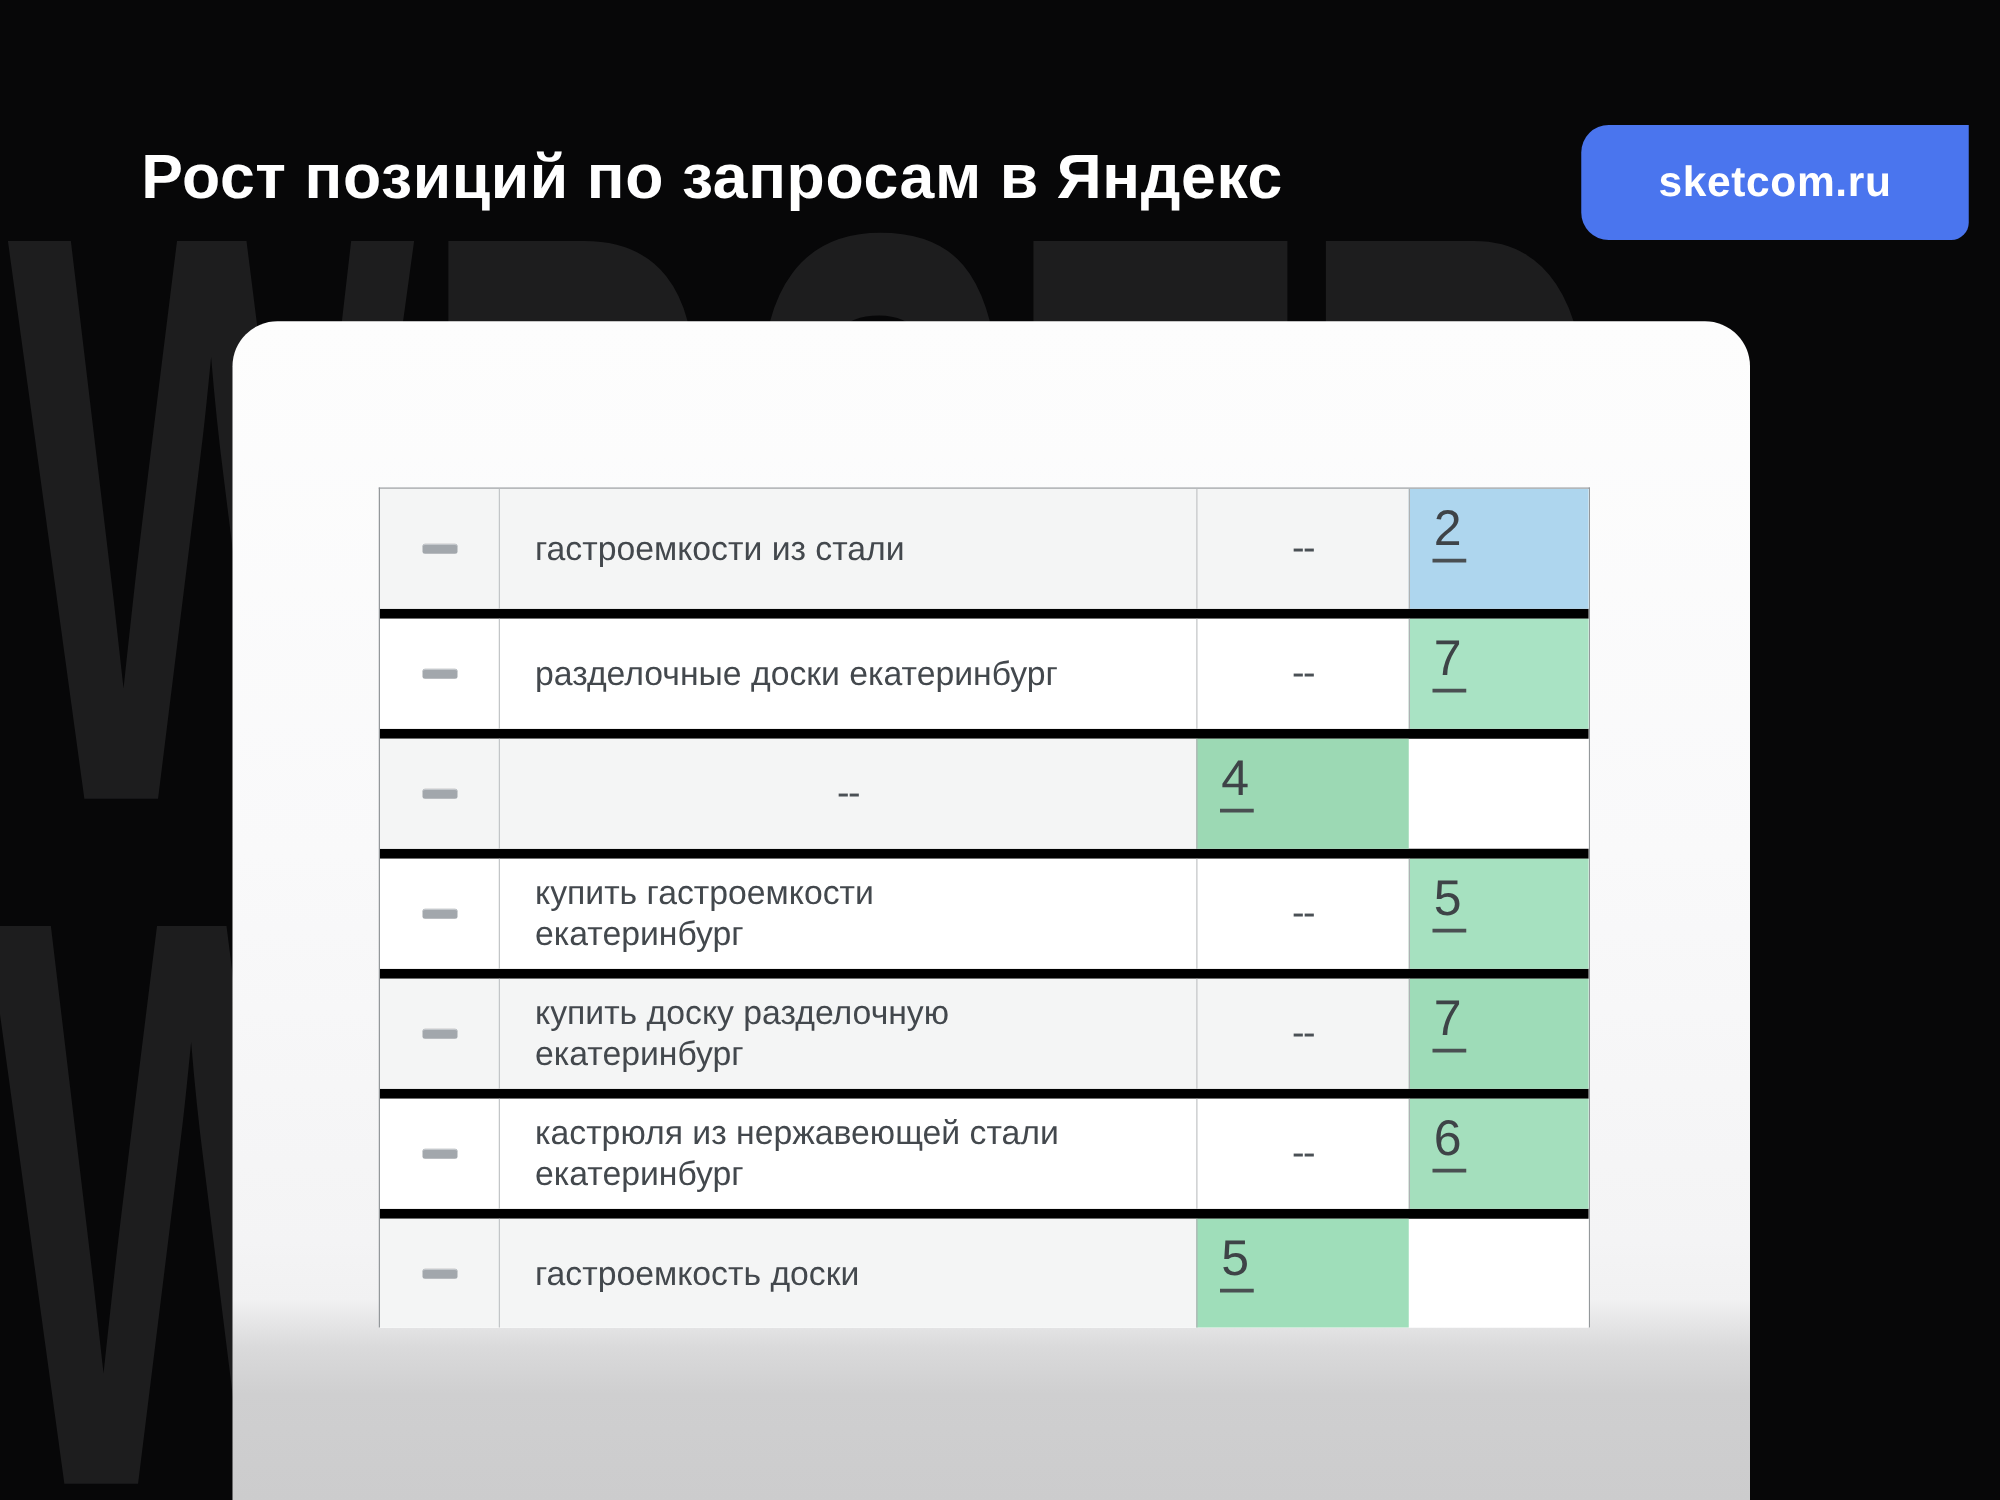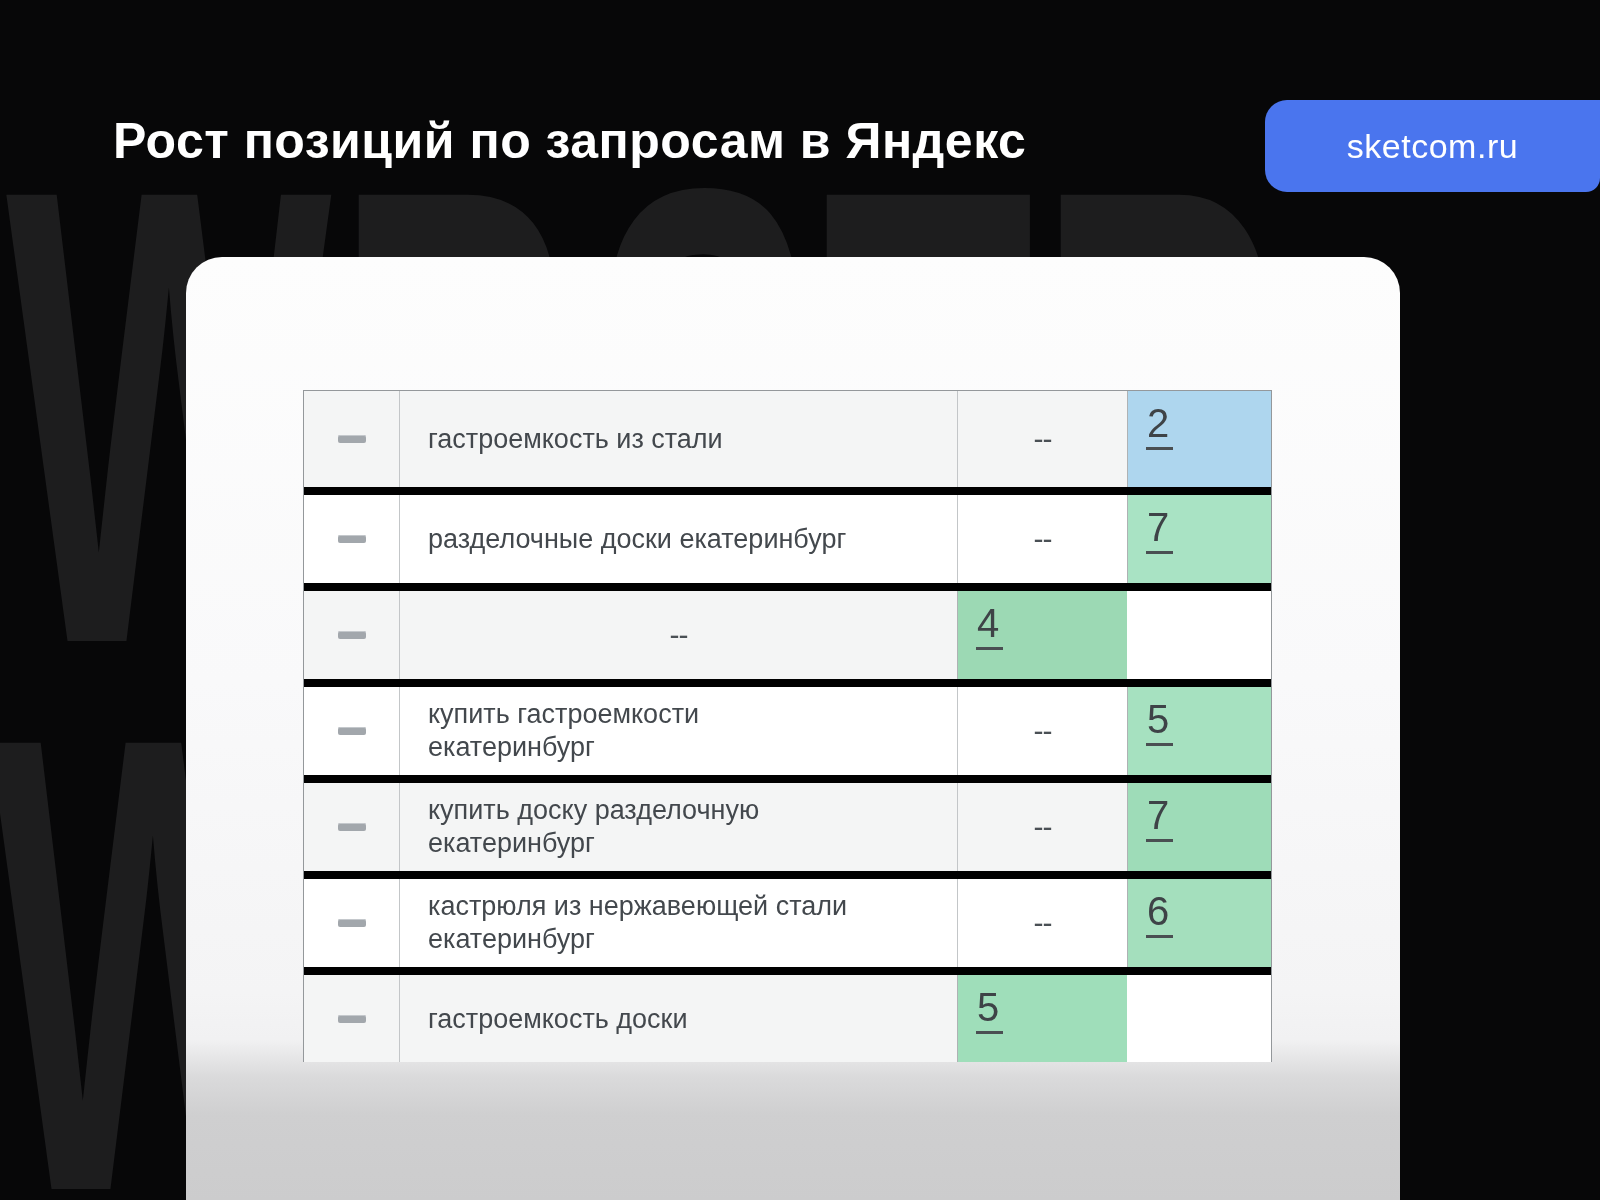--- a/index.html
+++ b/index.html
@@ -14,23 +14,23 @@
     transform:scaleY(1.88);transform-origin:left top;user-select:none;
   }
   #wm-top{left:6px;top:92px;}
   #wm-bottom{left:-10px;top:640px;}
   
   .page-title{
     position:absolute;left:113px;top:112px;color:#ffffff;
     font-size:50px;font-weight:700;letter-spacing:.5px;
   }
   .badge{
-    position:absolute;left:1265px;top:100px;width:335px;height:92px;
+    position:absolute;left:1265px;top:100px;width:310px;height:92px;
     border-radius:22px 0 14px 22px;display:flex;align-items:center;justify-content:center;
-    color:#ffffff;font-size:34px;font-weight:400;letter-spacing:.5px;cursor:pointer;
+    color:#ffffff;font-size:34px;font-weight:700;letter-spacing:.5px;cursor:pointer;
   }
   
   .card{
     position:absolute;left:186px;top:257px;width:1214px;height:943px;
     border-radius:36px 36px 0 0;
     background:linear-gradient(180deg,
       #fdfdfd 0%, #f9f9fa 45%, #f4f4f5 78%, #f1f1f2 83%,
       #dadadb 87%, #cfcfd0 91%, #cccccd 100%);
   }
   
@@ -79,21 +79,21 @@
   <div class="page-title">Рост позиций по запросам в Яндекс</div>
 
   <div class="badge" id="site-badge" style="background: rgb(74, 117, 238);">sketcom.ru</div>
 
   <div class="card">
     <div class="table" id="rows-box">
         <div class="row zebra">
     <div class="cell c-handle">
       <div class="drag-handle"></div>
     </div>
-    <div class="cell c-query">гастроемкость из стали</div>
+    <div class="cell c-query">гастроемкости из стали</div>
     <div class="cell c-prev">--</div>
     <div class="cell c-pos" style="background: rgb(174, 214, 238);">
       <a class="pos-link">2</a>
     </div>
   </div>
         <div class="row">
     <div class="cell c-handle">
       <div class="drag-handle"></div>
     </div>
     <div class="cell c-query">разделочные доски екатеринбург</div>

